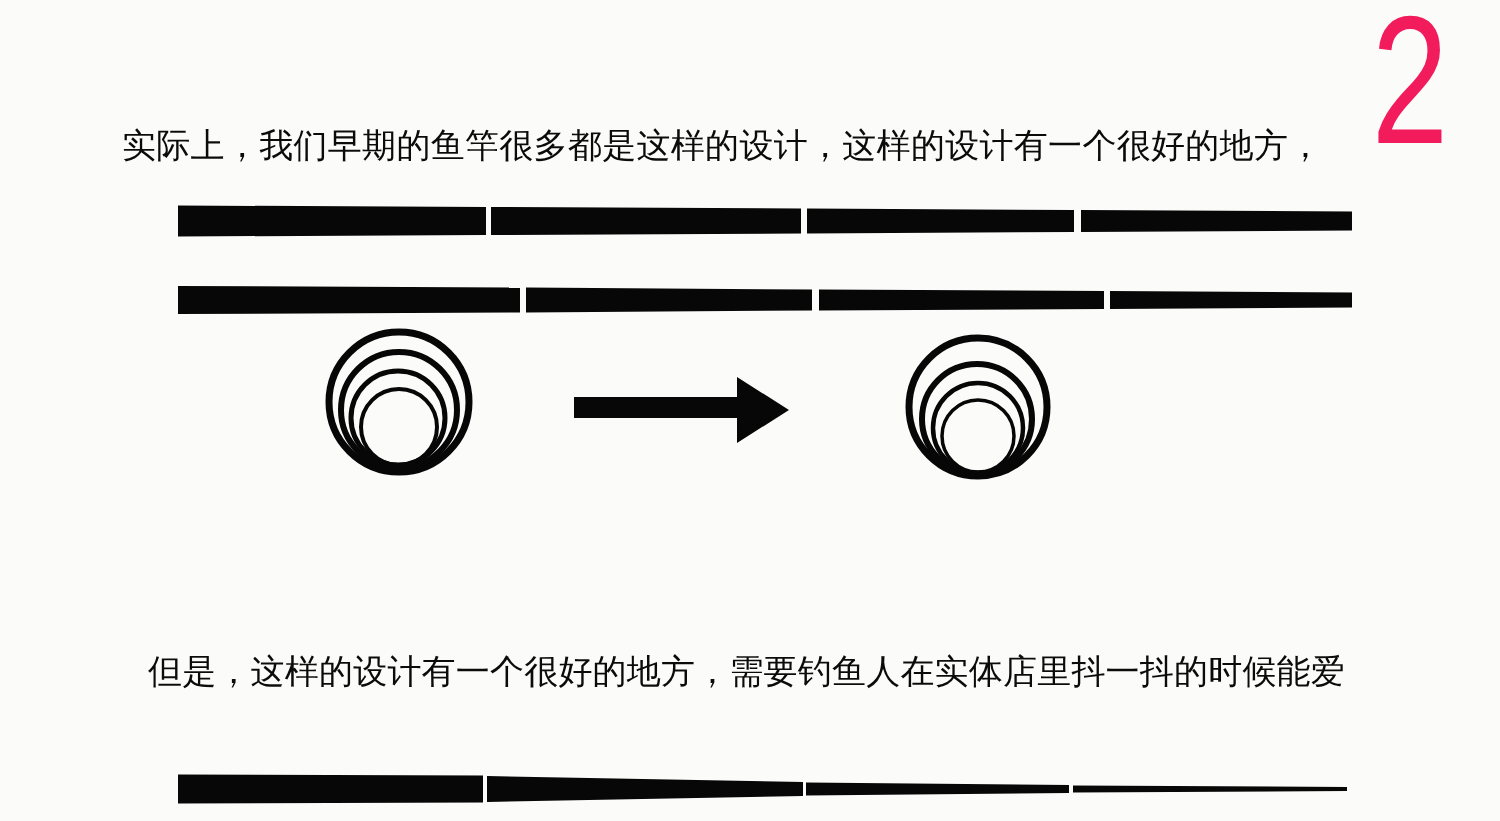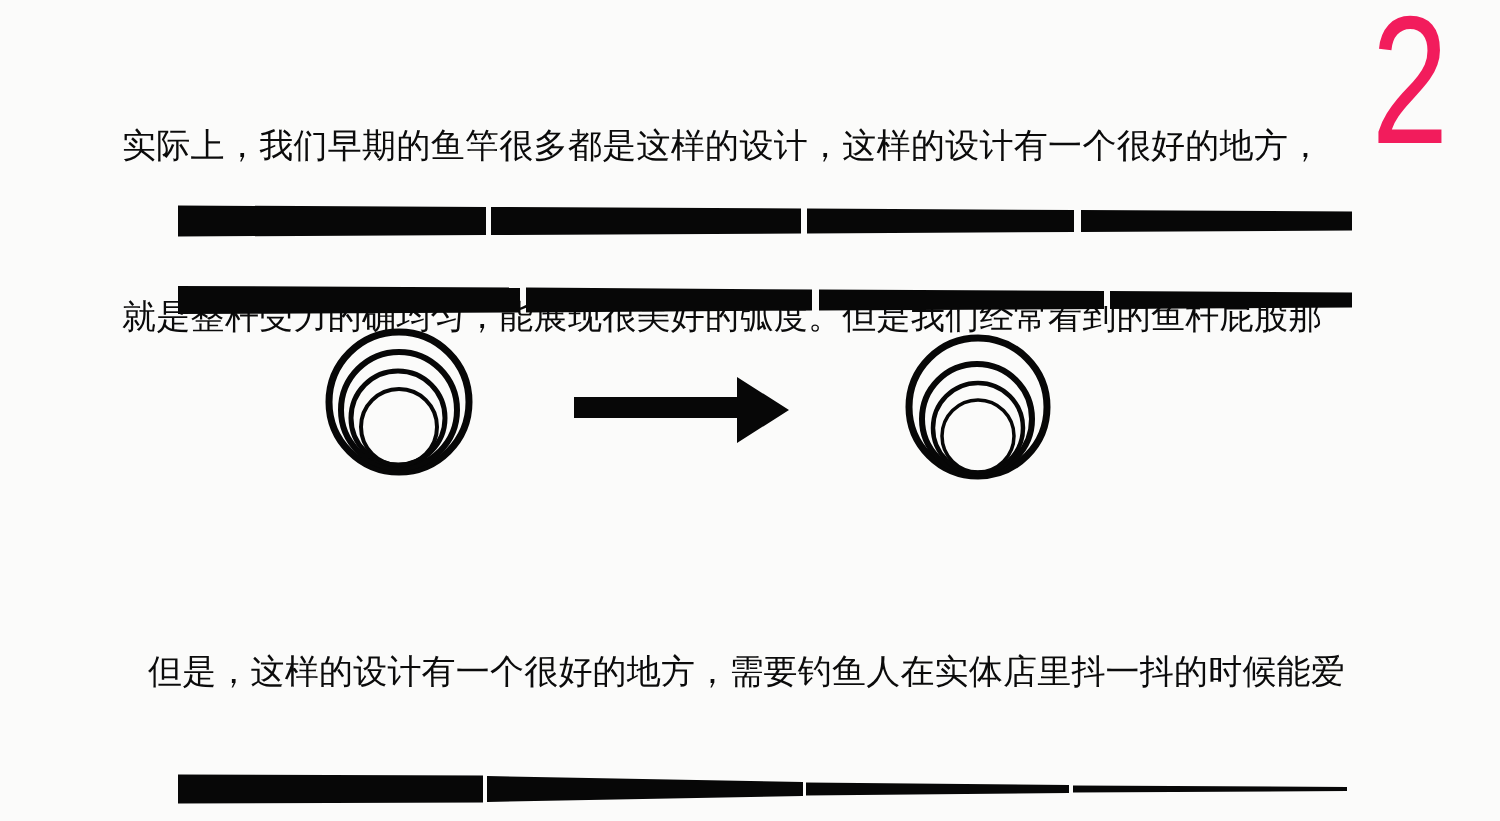--- a/index.html
+++ b/index.html
@@ -22,21 +22,20 @@
   }
   .figs{position:absolute;left:0;top:0}
 </style>
 </head>
 <body>
 
 <div class="page" style="background: rgb(251, 251, 250); color: rgb(11, 11, 11);">
 
   <div class="para para1">
     <div class="tline">实际上，我们早期的鱼竿很多都是这样的设计，这样的设计有一个很好的地方，</div>
-    <div class="tline">就是整杆受力的确均匀，能展现很美好的弧度。但是我们经常看到的鱼杆屁股那</div>
   </div>
 
   <div class="pagenum" style="color: rgb(242, 28, 92);">2</div>
 
   <svg class="figs" width="1500" height="821" viewBox="0 0 1500 821">
       <polygon points="178,205.5 486,207 486,235 178,236.5" fill="#070707"></polygon>
       <polygon points="491,207 801,208.5 801,233.5 491,235" fill="#070707"></polygon>
       <polygon points="807,208.5 1074,210 1074,232 807,233.5" fill="#070707"></polygon>
       <polygon points="1081,210 1352,211.5 1352,230.5 1081,232" fill="#070707"></polygon>
       <polygon points="178,286 520,287.5 520,312.5 178,314" fill="#070707"></polygon>

